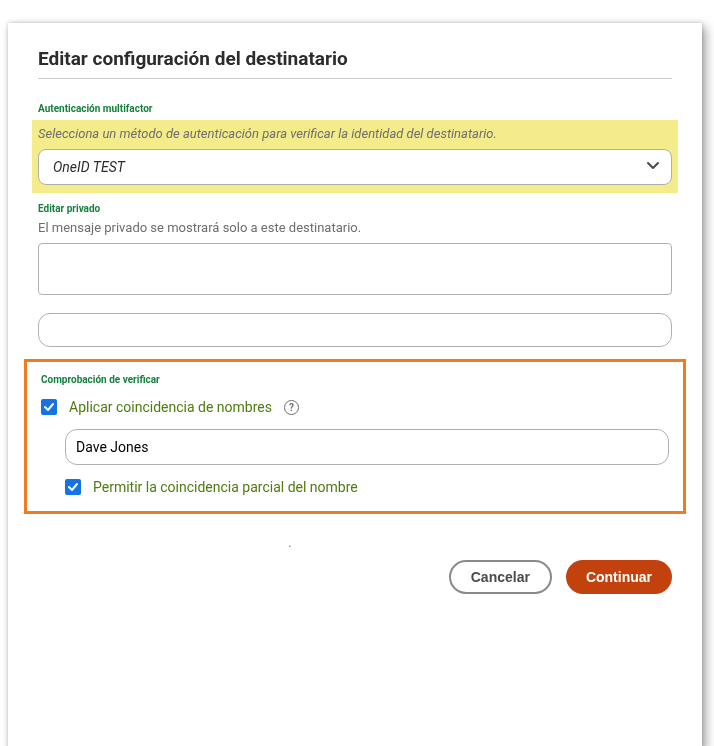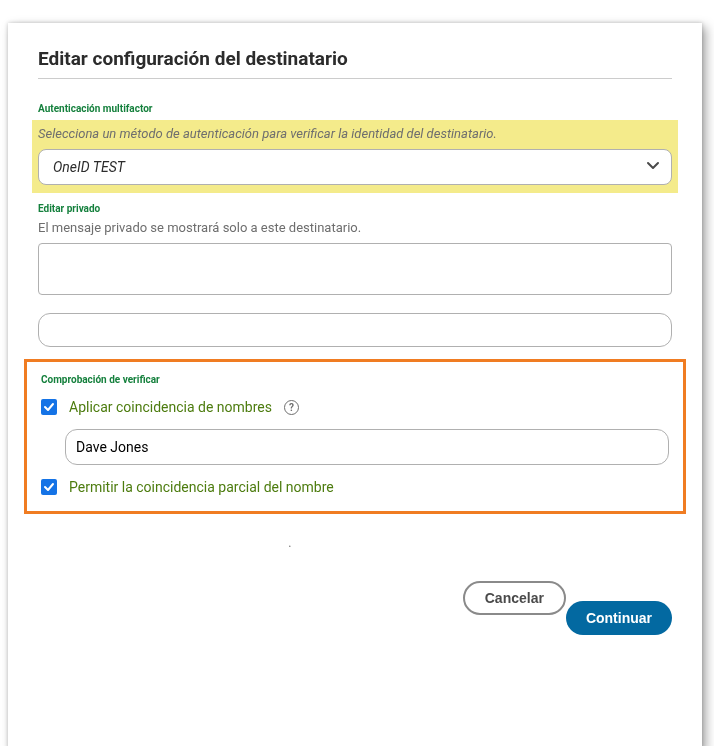--- a/index.html
+++ b/index.html
@@ -100,20 +100,21 @@
     margin: 6px -14px 0 -14px;
     padding: 12px 14px 16px 14px;
   }
   .chk-row {
     display: flex;
     align-items: center;
     gap: 12px;
     margin-bottom: 14px;
   }
   .chk-row.sub {
+    margin-left: 24px;
     margin-bottom: 0;
   }
   .chk {
     width: 16px;
     height: 16px;
     border-radius: 2px;
     background: #1473e6;
     display: flex;
     align-items: center;
     justify-content: center;
@@ -142,43 +143,43 @@
   .name-input {
     margin-left: 24px;
     width: calc(100% - 24px);
     height: 36px;
     margin-bottom: 14px;
   }
   .footer {
     display: flex;
     justify-content: flex-end;
     align-items: center;
+    gap: 14px;
     margin-top: 46px;
   }
   .btn {
     height: 34px;
     padding: 0 20px;
     border-radius: 17px;
     font-size: 14px;
     font-weight: 700;
     cursor: pointer;
     display: inline-flex;
     align-items: center;
     justify-content: center;
     border: none;
   }
   .btn-secondary {
     background: #fff;
     color: #4a4a4a;
     border: 2px solid #8a8a8a;
   }
   .btn-primary {
-    background: #0369a1;
+    background: #c2410c;
     color: #fff;
-    margin-top: 41px;
   }
   .dot {
     text-align: center;
     font-size: 14px;
     color: #888;
     margin-top: 20px;
     margin-left: 250px;
     position: absolute;
   }
 </style>

